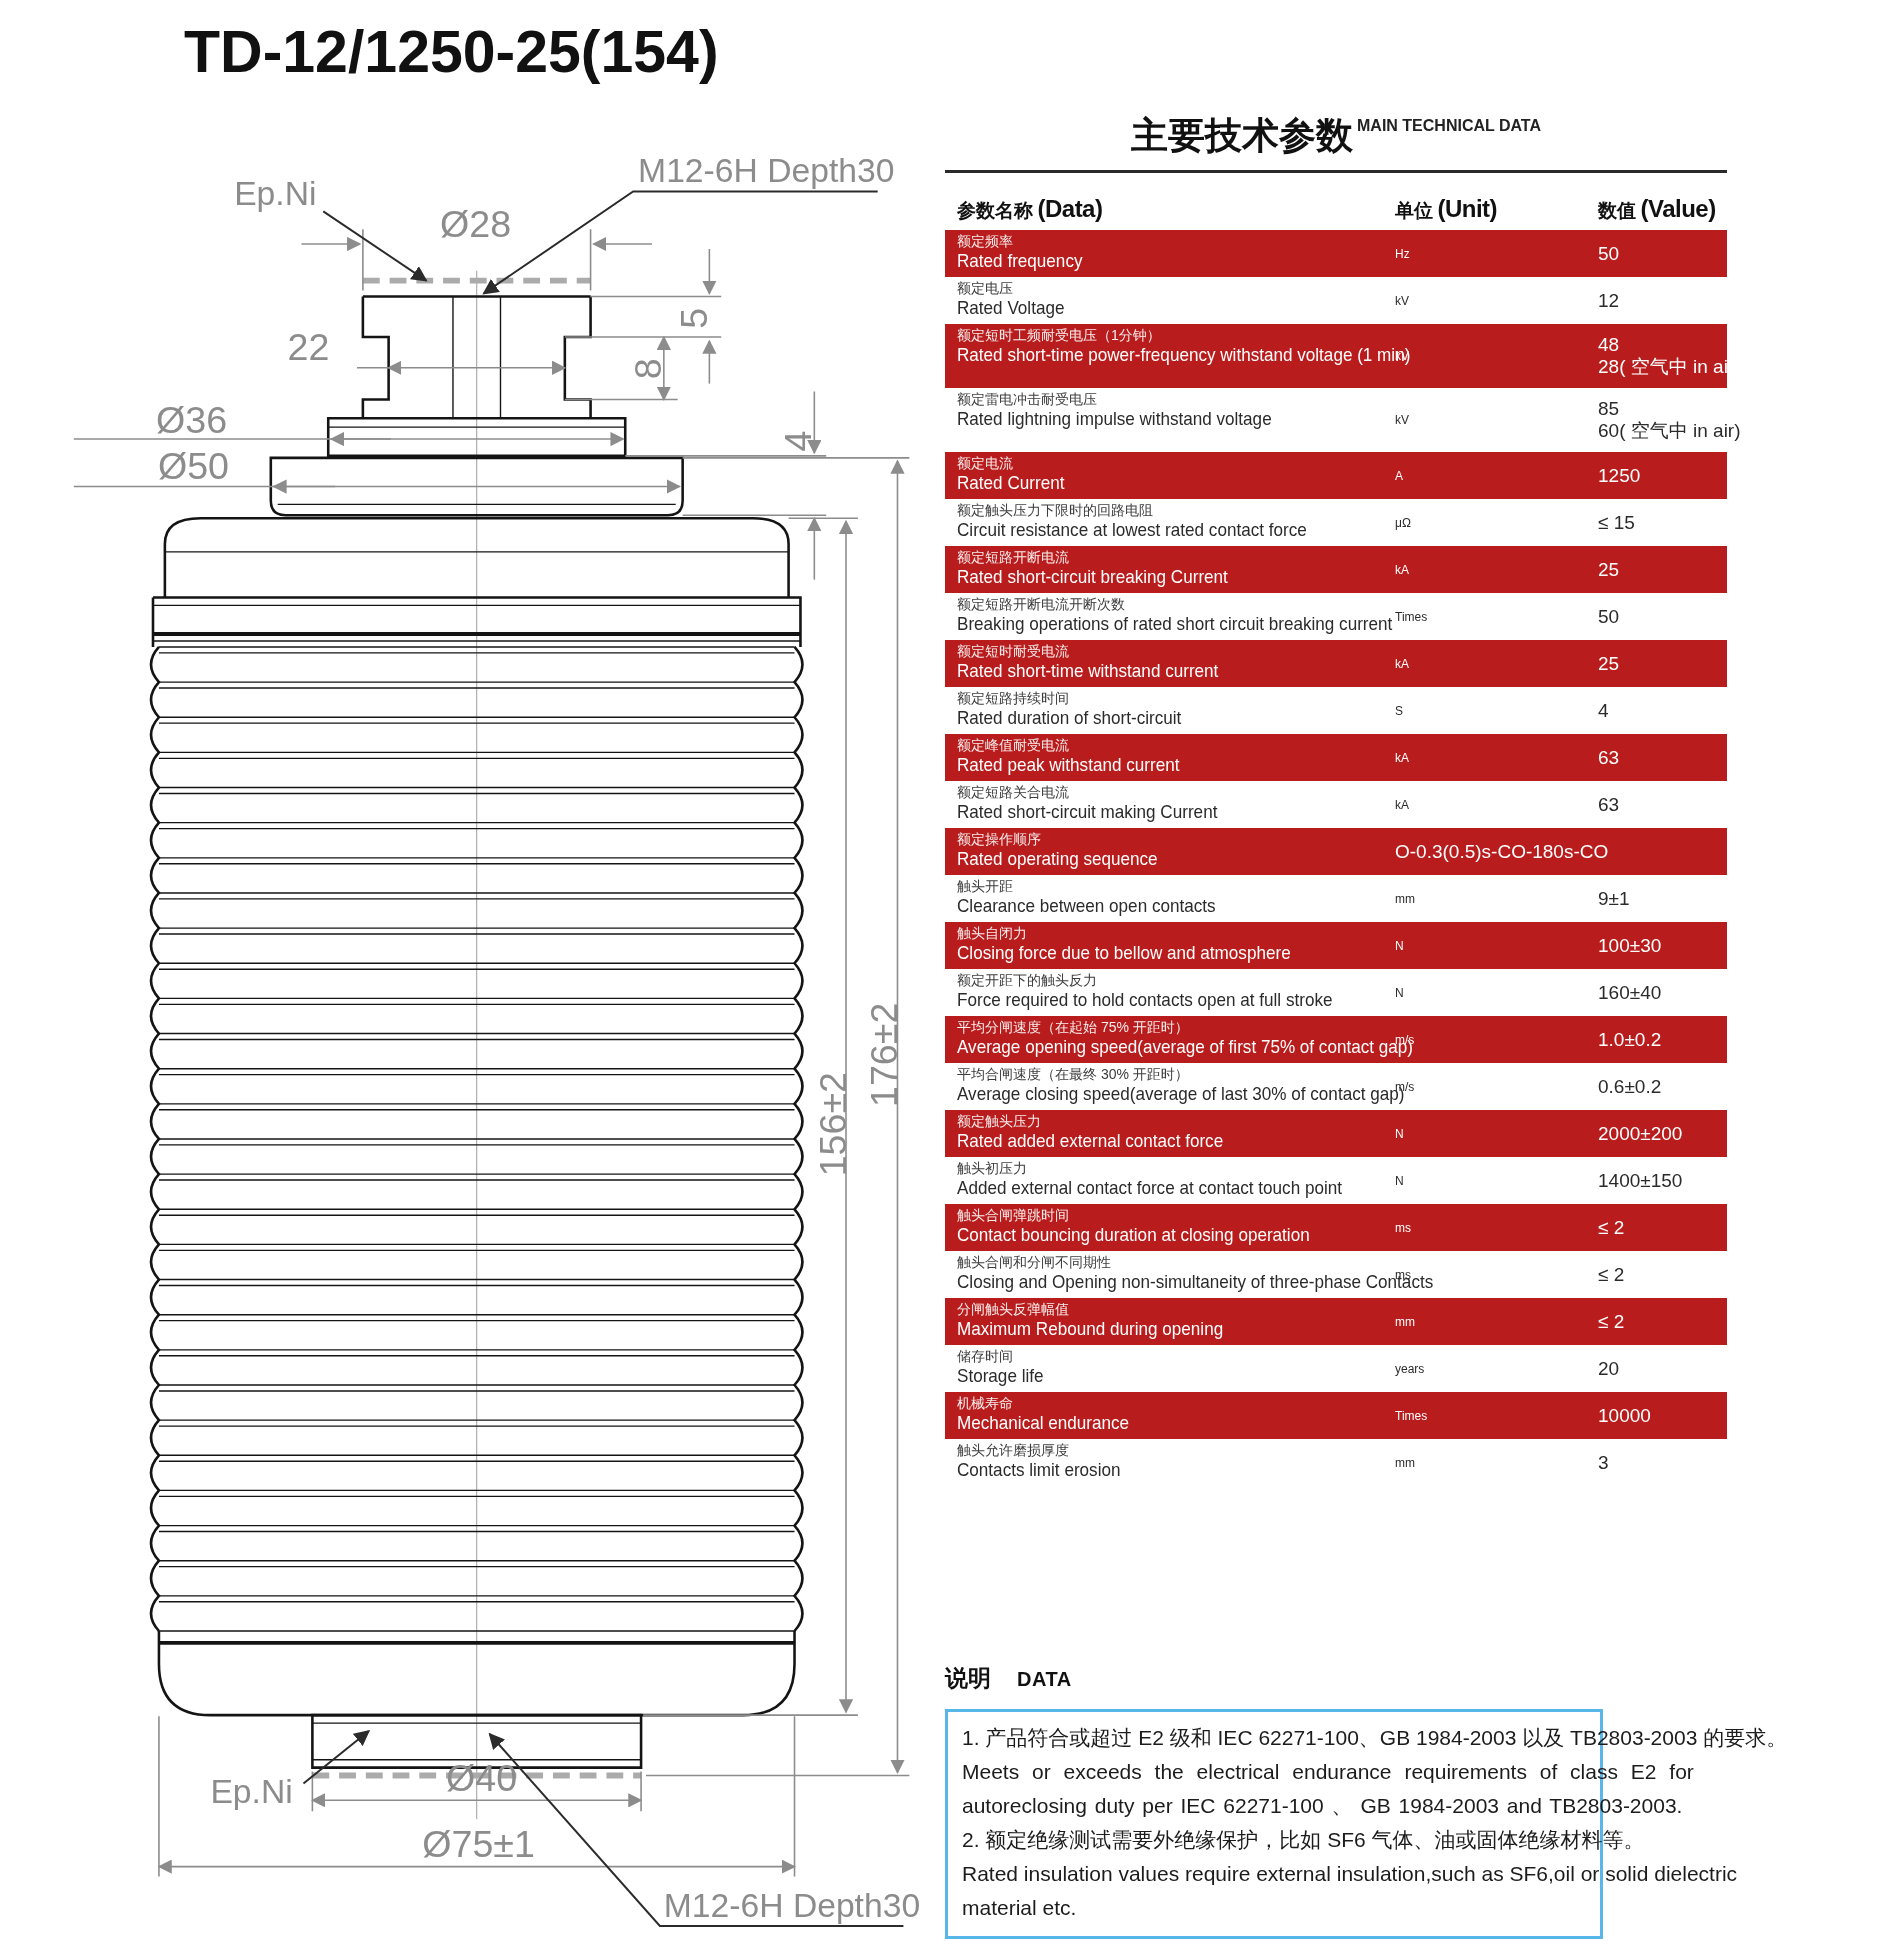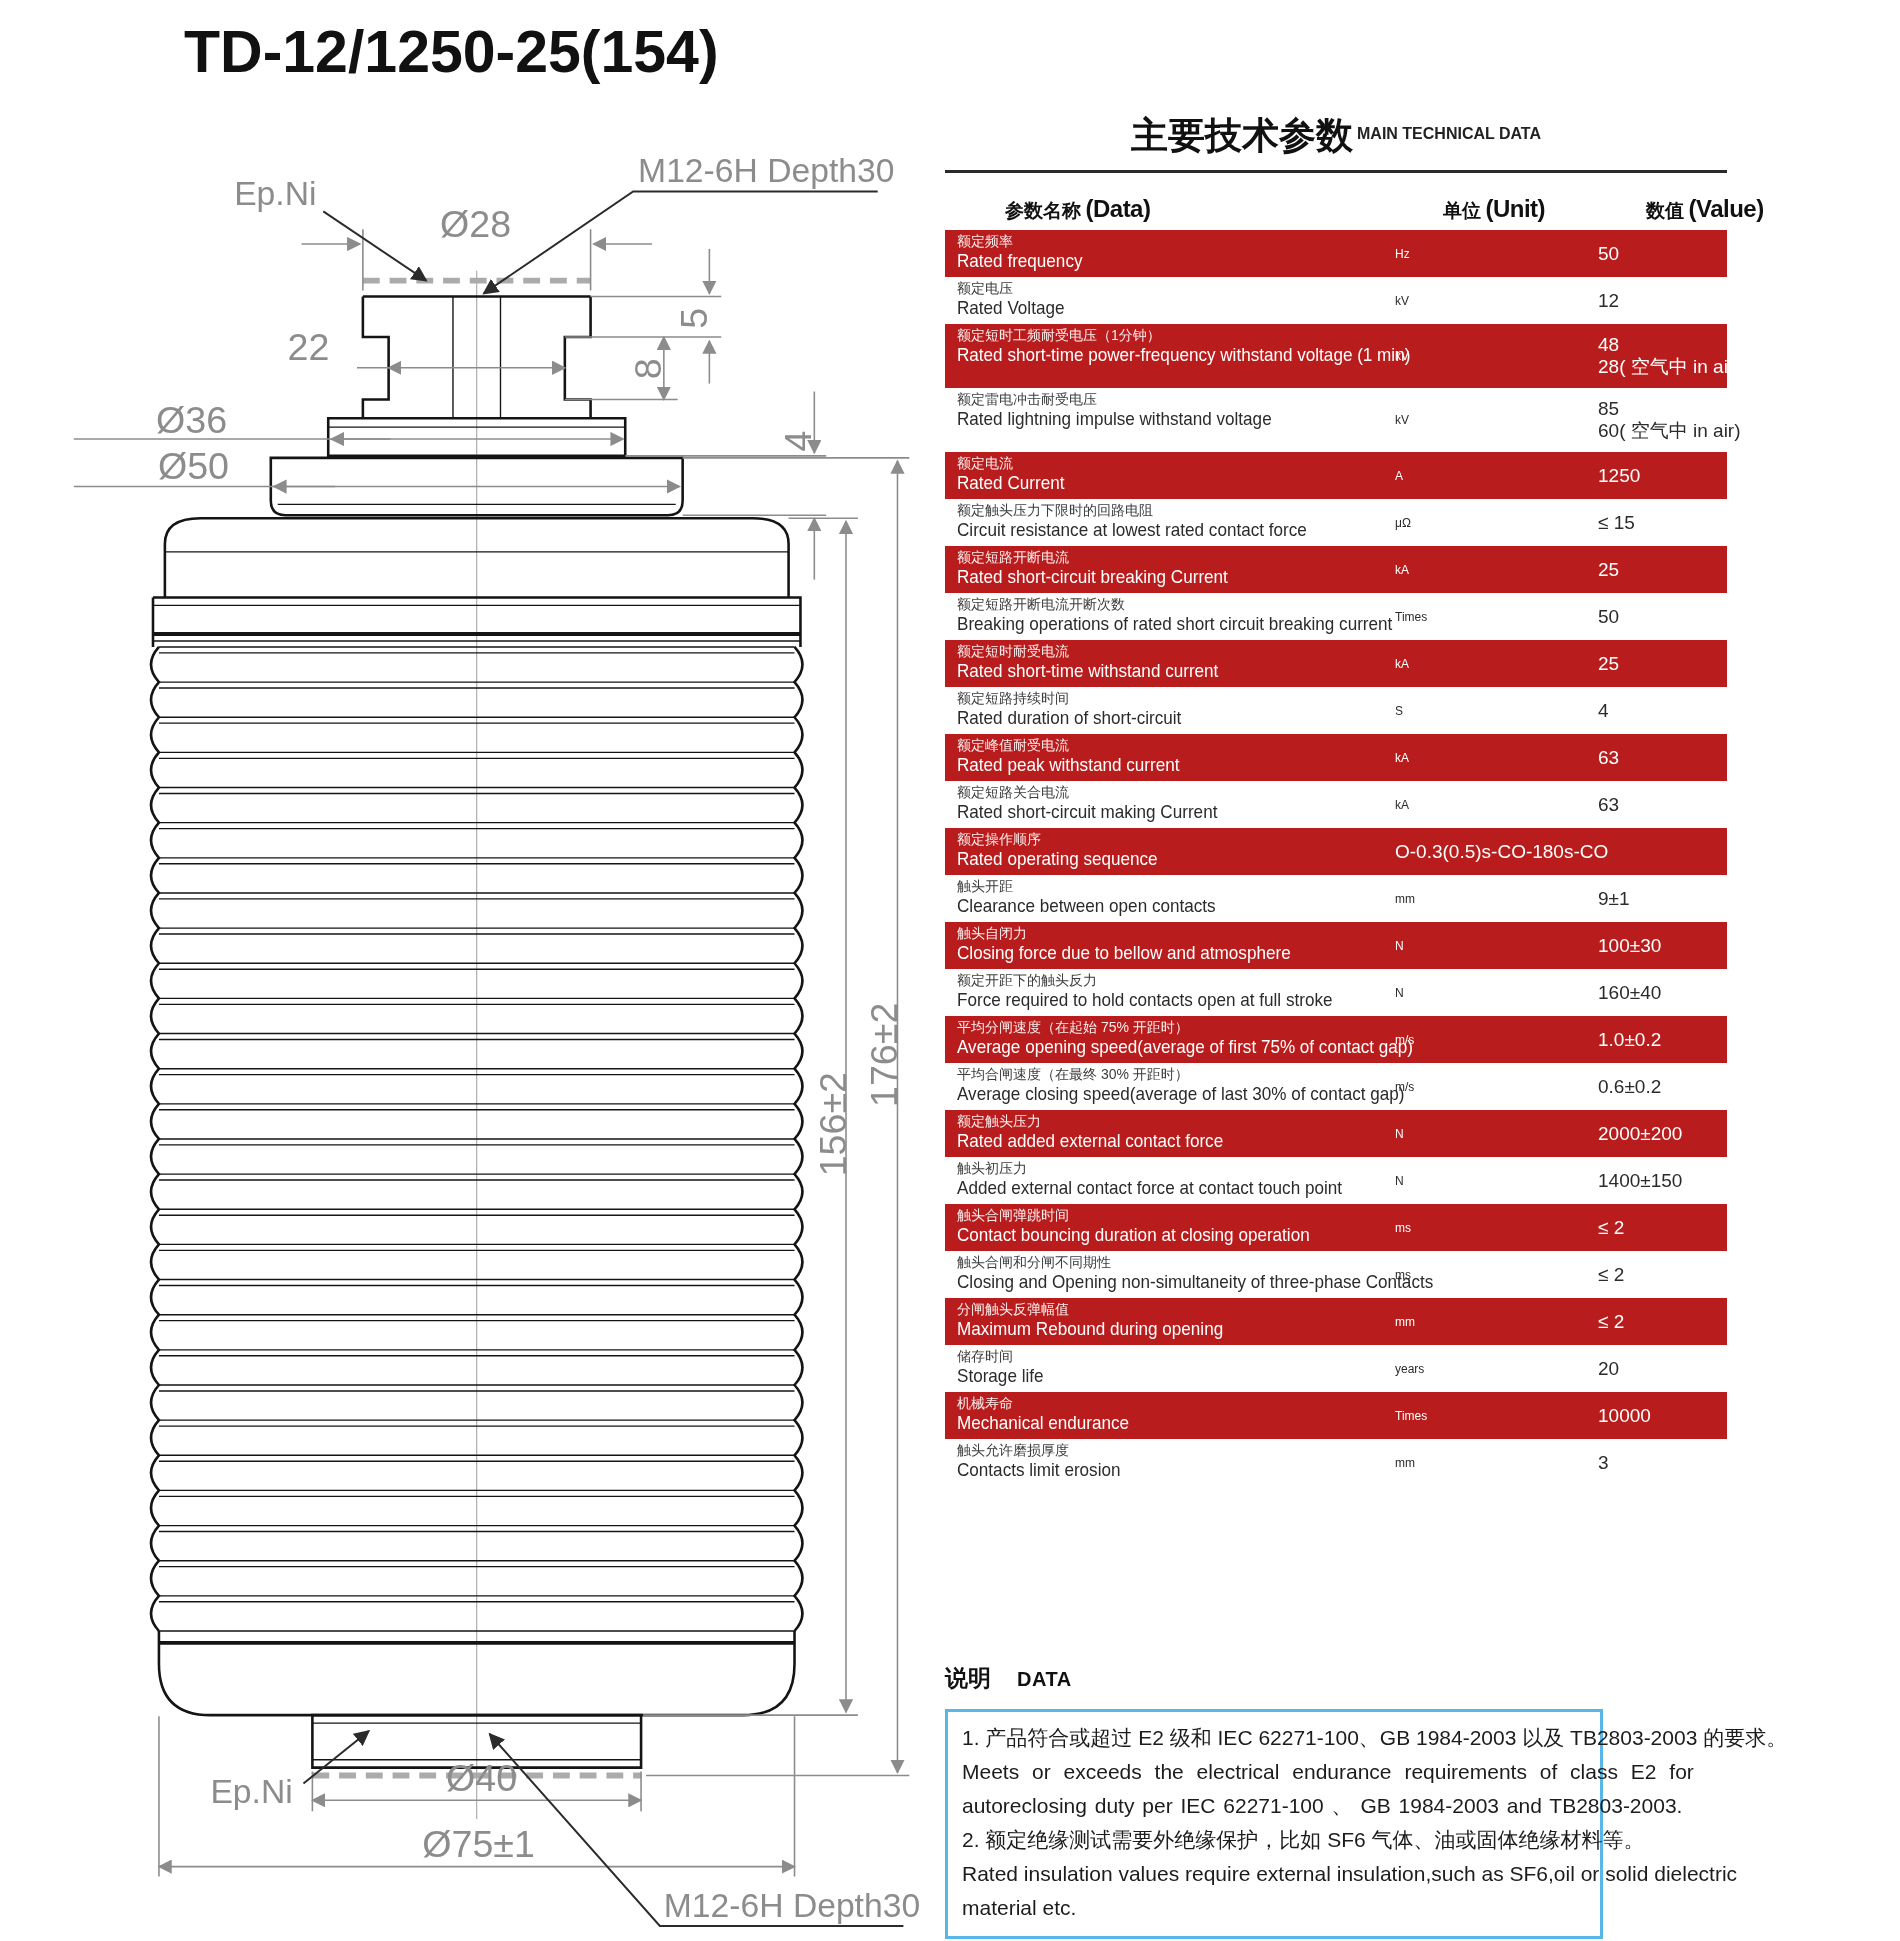--- a/index.html
+++ b/index.html
@@ -16,27 +16,27 @@
   .dimtxt-sm{fill:#8c8c8c;font-size:34px;font-family:"Liberation Sans",sans-serif;}
   .outl{stroke:#141414;stroke-width:2.6;fill:none;}
   .outl-thin{stroke:#141414;stroke-width:1.4;fill:none;}
   .outl-thick{stroke:#141414;stroke-width:4;fill:none;}
   .dim{stroke:#8c8c8c;stroke-width:1.6;fill:none;}
   .leader{stroke:#2b2b2b;stroke-width:2;fill:none;}
   .dash{stroke:#ababab;stroke-width:6;stroke-dasharray:17 10;fill:none;}
   .cline{stroke:#9d9d9d;stroke-width:1;fill:none;}
 
   
-  #tbl-title{position:absolute;left:1131px;top:117px;display:flex;align-items:center;}
+  #tbl-title{position:absolute;left:1131px;top:117px;display:flex;align-items:flex-start;}
   #tbl-title .t-cn{font-size:37px;font-weight:800;color:#111;line-height:1;}
   #tbl-title .t-en{font-size:16px;font-weight:700;color:#222;margin-left:4px;padding-bottom:4px;}
 
   #ptable{position:absolute;left:945px;top:170px;width:782px;}
   #thead{position:relative;height:57px;border-top:3px solid #2a2a2a;}
-  #thead .hcell{position:absolute;bottom:6px;white-space:nowrap;margin-left:48px;}
+  #thead .hcell{position:absolute;bottom:6px;white-space:nowrap;}
   #thead .hcn{font-size:19px;font-weight:700;color:#111;}
   #thead .hen{font-size:24px;font-weight:700;color:#111;letter-spacing:-0.5px;}
 
   .prow{position:relative;height:47px;}
   .prow.tall{height:64px;}
   .prow.hl{background:#b91c1c;}
   .nm{position:absolute;left:12px;top:3px;white-space:nowrap;}
   .nm .cn{font-size:14px;line-height:16px;color:#3c3c3c;}
   .nm .en{font-size:19px;line-height:23px;color:#2b2b2b;white-space:nowrap;
           transform:scaleX(0.9);transform-origin:left center;}

